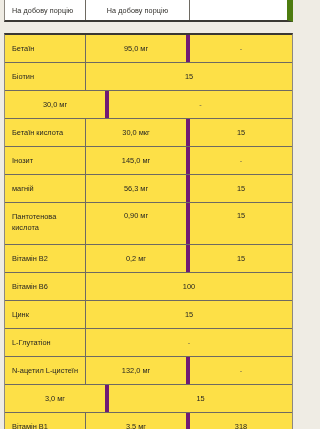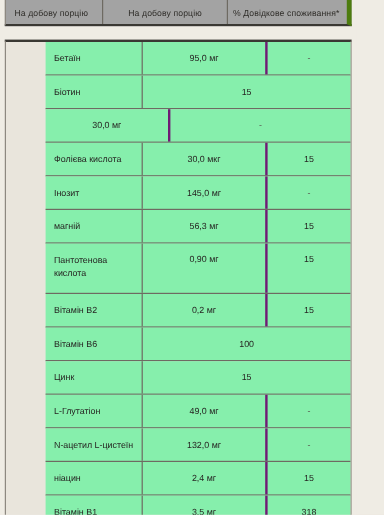--- a/index.html
+++ b/index.html
@@ -18,23 +18,23 @@
   #nutrition-panel {
     width: 297px;
     position: relative;
   }
 
   
   .header-block {
     width: 289px;
     margin: 0 auto;
     border-left: 1px solid #8d8880;
-    border-right: 4px solid #4d7c0f;
+    border-right: 6px solid #4d7c0f;
     border-bottom: 2px solid #3a3833;
-    background: #a3a3a3;
+    background: #ffffff;
     box-sizing: border-box;
     height: 22px;
   }
   .header-row {
     display: flex;
     height: 100%;
     align-items: center;
   }
   .header-cell {
     font-size: 7.2px;
@@ -76,22 +76,21 @@
     border: 1px solid #8d8880;
     border-top: 2px solid #3a3833;
     background: #e9e5dc;
     box-sizing: border-box;
   }
 
   .data-row {
     display: flex;
     border-bottom: 1px solid #6e6a62;
     min-height: 27px;
-    background: #86efac;
-    margin-left: 33px;
+    background: #fde047;
   }
   .data-row.tall {
     min-height: 41px;
   }
 
   .cell {
     font-size: 7.4px;
     box-sizing: border-box;
     display: flex;
     align-items: center;
@@ -107,21 +106,21 @@
     display: flex;
     align-items: center;
   }
   .c-name.wrap {
     align-items: flex-start;
     padding-top: 8px;
   }
   .c-amount {
     width: 104px;
     justify-content: center;
-    border-right: 2px solid #701a75;
+    border-right: 4px solid #701a75;
   }
   .c-amount.wrap {
     align-items: flex-start;
     padding-top: 8px;
   }
   .c-percent {
     flex: 1;
     justify-content: center;
   }
   .c-percent.wrap {
@@ -134,21 +133,20 @@
 </style>
 </head>
 <body>
 
 <div id="nutrition-panel">
 
   <div class="header-block">
     <div class="header-row">
       <div class="header-cell h-col1">На добову порцію</div>
       <div class="header-cell h-col2">На добову порцію</div>
-      <div class="header-cell h-col3">% Довідкове споживання*</div>
     </div>
   </div>
 
   <div class="block-gap"></div>
 
   <div class="body-block">
 
     <div class="data-row">
       <div class="cell c-name">Бетаїн</div>
       <div class="cell c-amount">95,0 мг</div>
@@ -159,21 +157,21 @@
       <div class="cell c-name">Біотин</div>
       <div class="cell c-percent">15</div>
     </div>
 
     <div class="data-row">
       <div class="cell c-amount">30,0 мг</div>
       <div class="cell c-percent dash">-</div>
     </div>
 
     <div class="data-row">
-      <div class="cell c-name">Фолієва кислота</div>
+      <div class="cell c-name">Бетаїн кислота</div>
       <div class="cell c-amount">30,0 мкг</div>
       <div class="cell c-percent">15</div>
     </div>
 
     <div class="data-row">
       <div class="cell c-name">Інозит</div>
       <div class="cell c-amount">145,0 мг</div>
       <div class="cell c-percent dash">-</div>
     </div>
 
@@ -200,33 +198,31 @@
       <div class="cell c-percent">100</div>
     </div>
 
     <div class="data-row">
       <div class="cell c-name">Цинк</div>
       <div class="cell c-percent">15</div>
     </div>
 
     <div class="data-row">
       <div class="cell c-name">L-Глутатіон</div>
-      <div class="cell c-amount">49,0 мг</div>
       <div class="cell c-percent dash">-</div>
     </div>
 
     <div class="data-row">
       <div class="cell c-name">N-ацетил L-цистеїн</div>
       <div class="cell c-amount">132,0 мг</div>
       <div class="cell c-percent dash">-</div>
     </div>
 
     <div class="data-row">
-      <div class="cell c-name">ніацин</div>
-      <div class="cell c-amount">2,4 мг</div>
+      <div class="cell c-amount">3,0 мг</div>
       <div class="cell c-percent">15</div>
     </div>
 
     <div class="data-row">
       <div class="cell c-name">Вітамін B1</div>
       <div class="cell c-amount">3,5 мг</div>
       <div class="cell c-percent">318</div>
     </div>
 
   </div>

